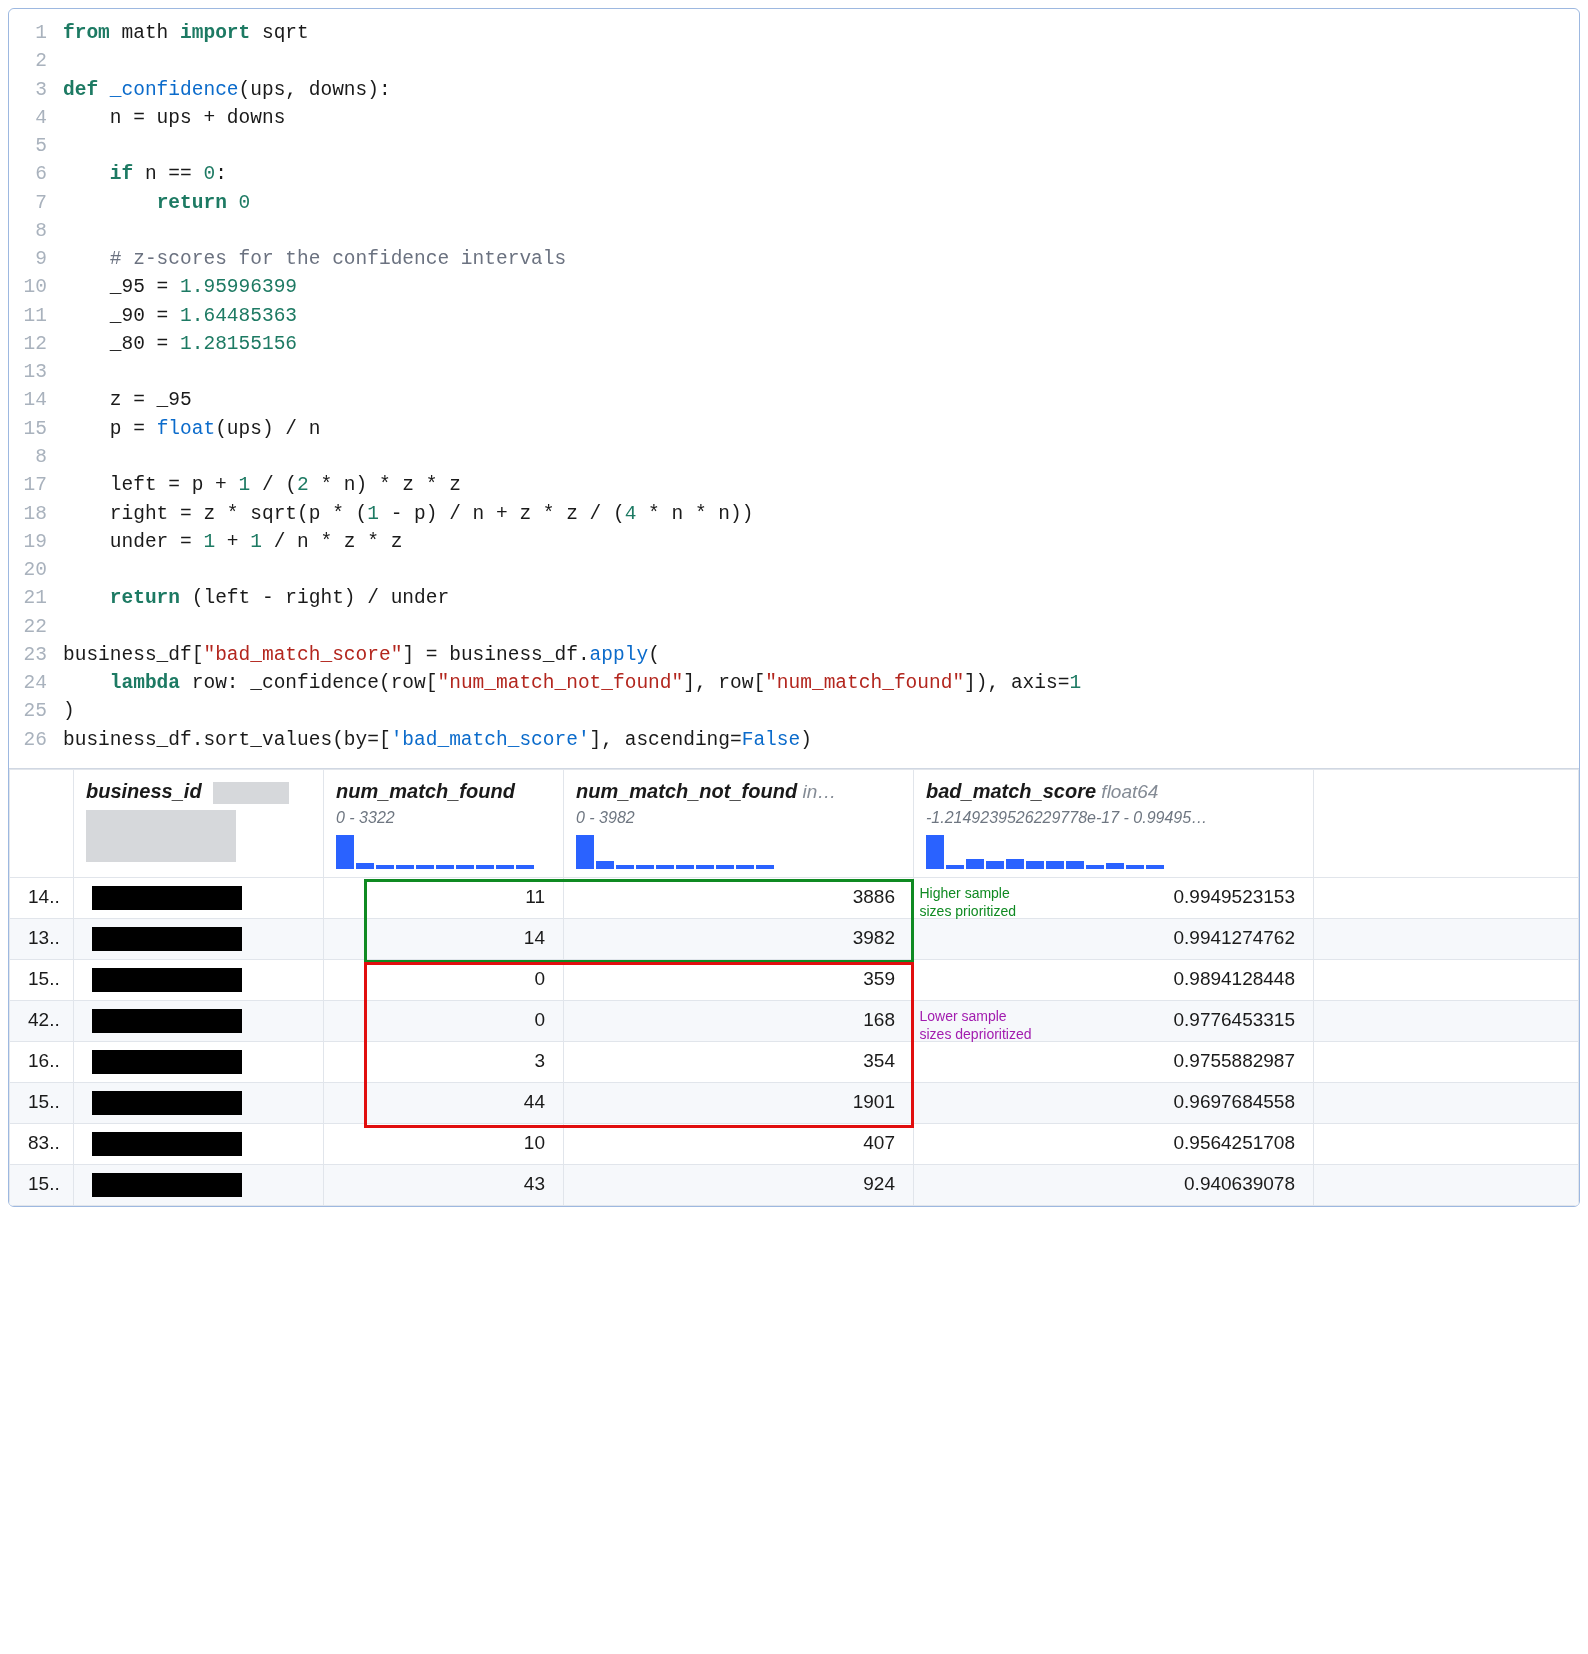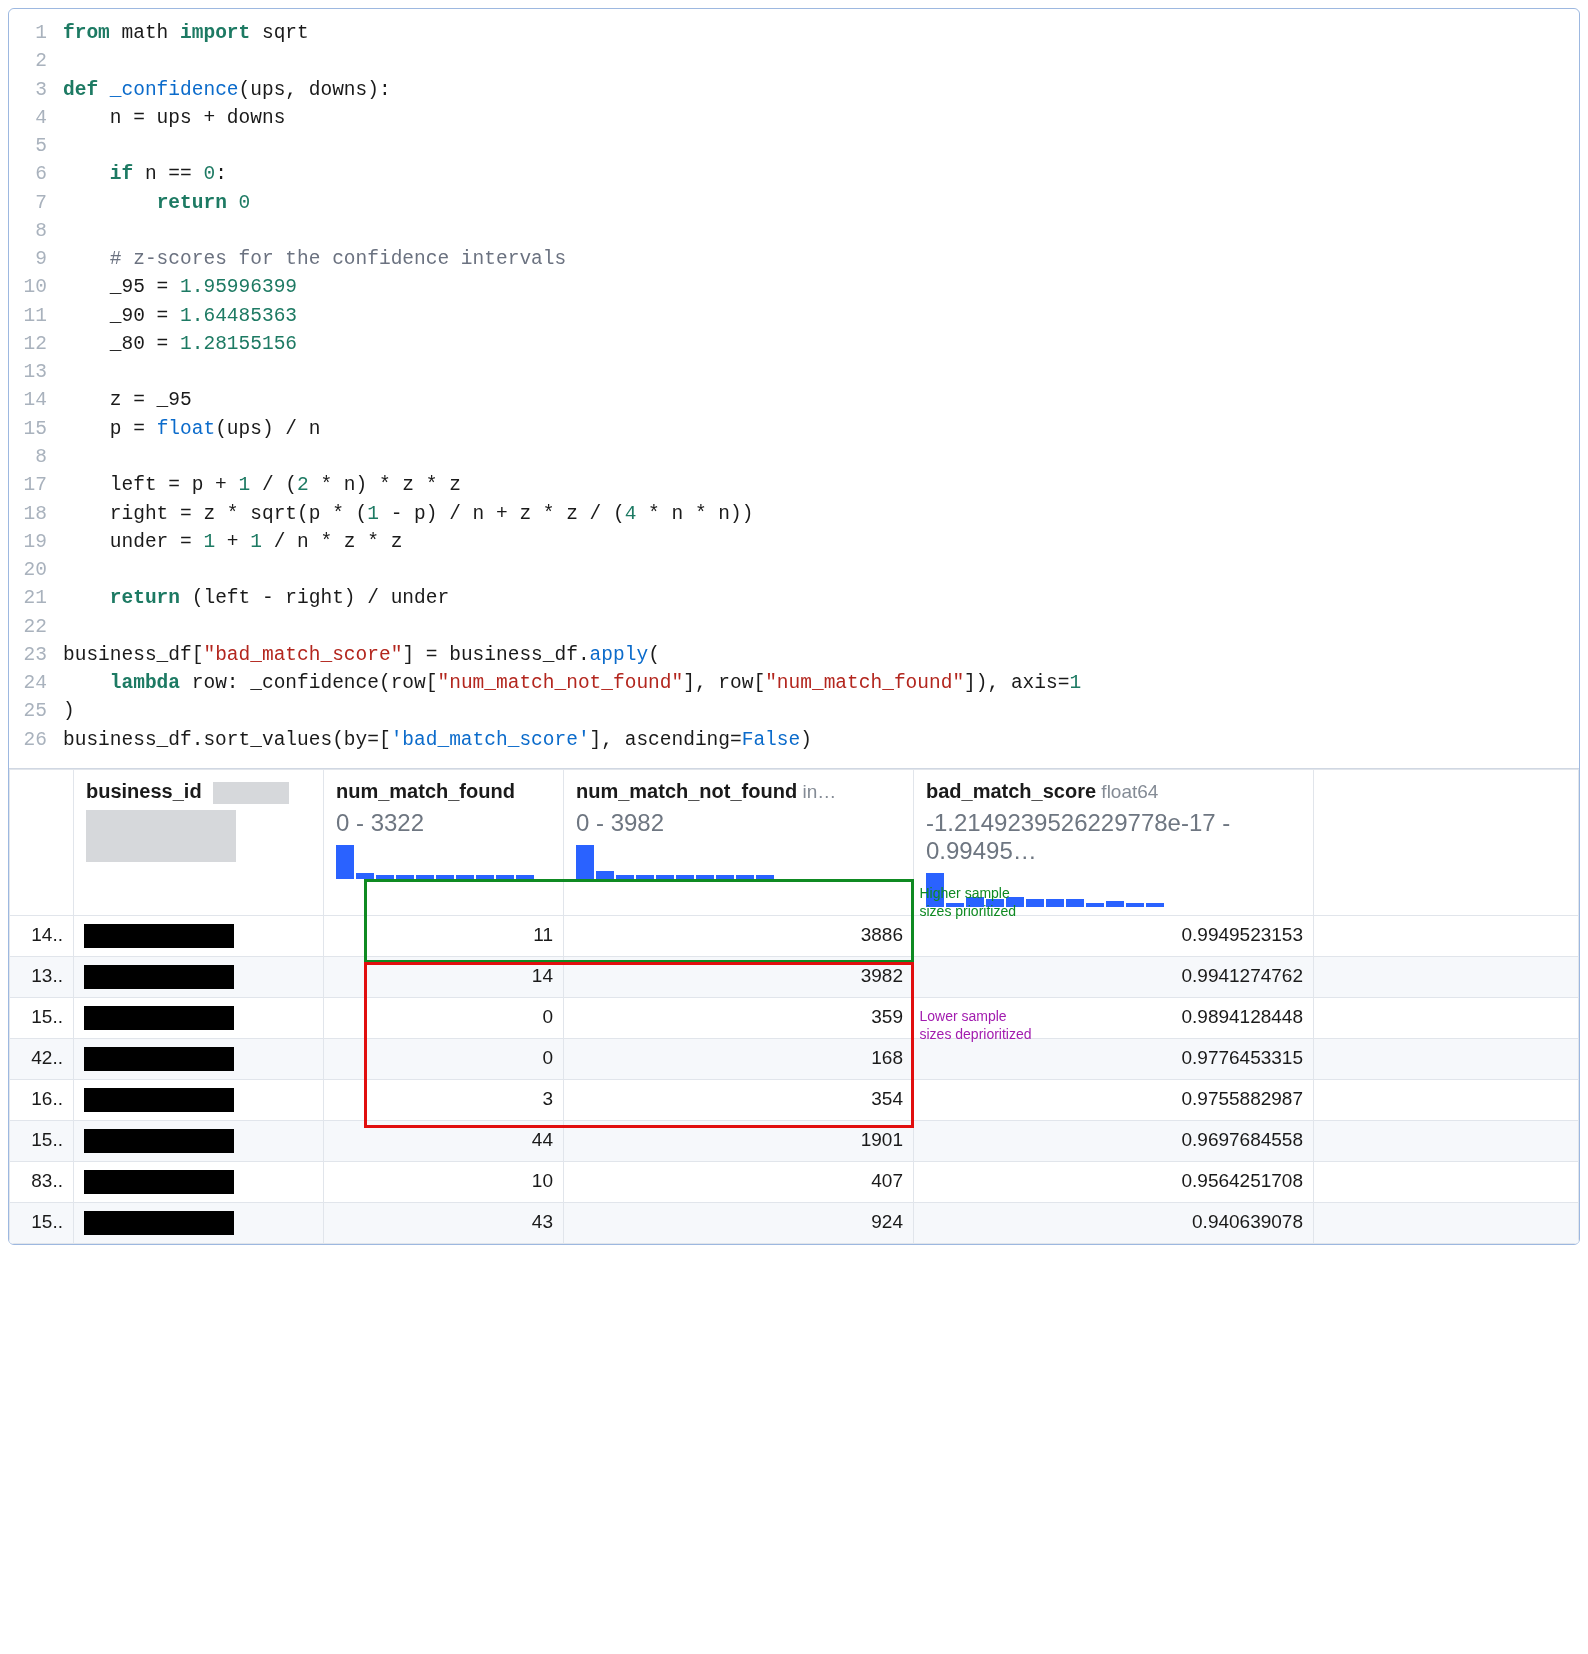--- a/index.html
+++ b/index.html
@@ -63,24 +63,25 @@
   table.df th, table.df td {
     border: 1px solid #e1e5eb;
     font-size: 19px;
     vertical-align: top;
   }
   table.df th {
     text-align: left;
     font-weight: 400;
     padding: 10px 16px 8px 12px;
     background: #fff;
+    font-style: italic;
   }
   .col-name { font-weight: 700; color: #1a1a1a; font-size: 20px; }
   .col-type { font-weight: 400; color: #848b95; font-size: 19px; }
-  .col-range { color: #6e7681; font-size: 24px; display: block; margin-top: 6px; }
+  .col-range { color: #6e7681; font-size: 16px; display: block; margin-top: 6px; }
   .hist {
     display: flex;
     align-items: flex-end;
     gap: 2px;
     height: 34px;
     margin-top: 8px;
   }
   .hist span {
     width: 18px;
     background: #2a62ff;
@@ -94,21 +95,21 @@
     vertical-align: middle;
     margin-left: 6px;
   }
   .redact-sub {
     display: block;
     background: #d6d8db;
     width: 150px; height: 52px;
     margin-top: 6px;
   }
   table.df td {
-    padding: 8px 10px;
+    padding: 8px 18px;
     text-align: right;
     font-variant-numeric: tabular-nums;
     color: #1a1a1a;
     background: #fff;
   }
   table.df tbody tr:nth-child(even) td { background: #f6f8fb; }
   table.df td.idx {
     text-align: right;
     color: #1a1a1a;
     width: 64px;

